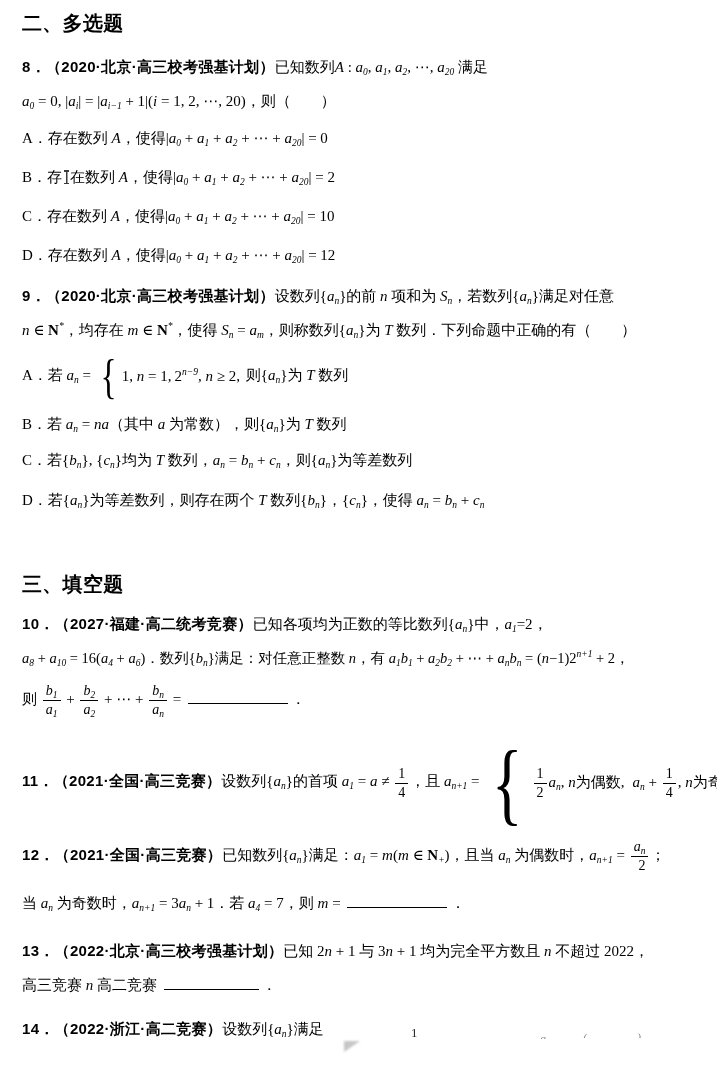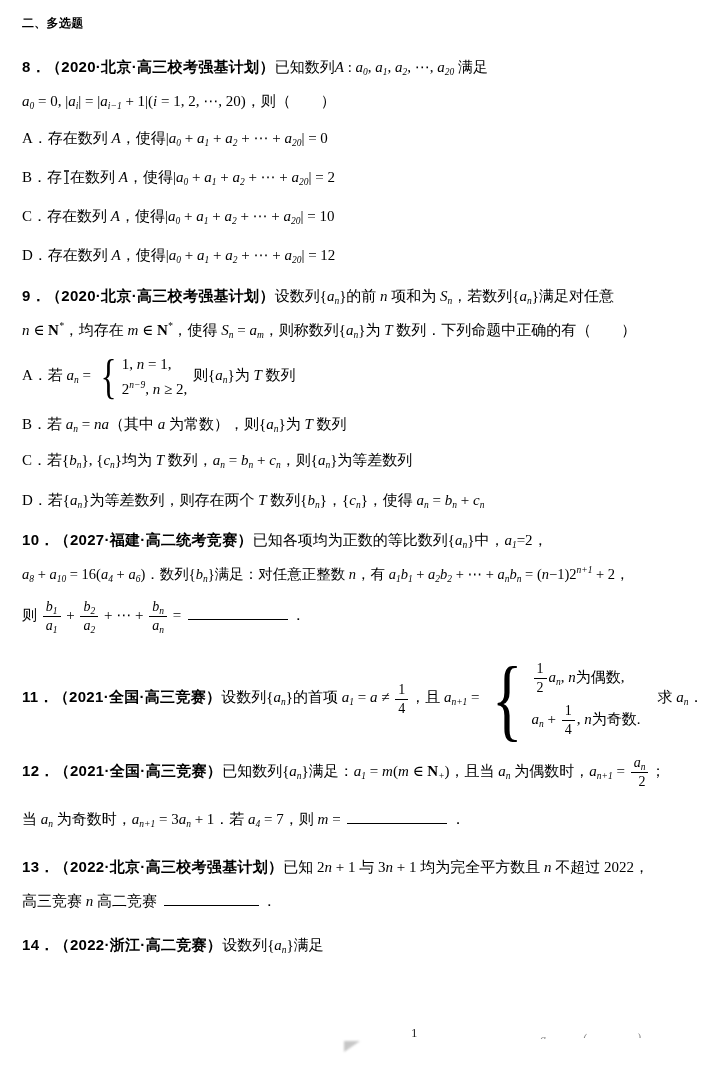--- a/index.html
+++ b/index.html
@@ -7,21 +7,21 @@
   body {
     background:#ffffff;
     color:#000000;
     font-family:"Liberation Serif","DejaVu Serif",serif;
     font-size:15px;
     position:relative;
     overflow:hidden;
   }
   #doc { position:relative; padding:12px 10px 0 22px; width:717px; }
   .line { margin-bottom:13px; line-height:26px; white-space:nowrap; }
-  .hd { font-size:12px; line-height:22px; }
+  .hd { font-size:20px; line-height:22px; }
   .mb0{margin-bottom:0} .mb6{margin-bottom:16px} .mb8{margin-bottom:8px}
   .mb10{margin-bottom:10px} .mb11{margin-bottom:11px} .mb12{margin-bottom:12px}
   .mb14{margin-bottom:14px} .mb15{margin-bottom:15px} .mb16{margin-bottom:16px}
   .mb18{margin-bottom:18px} .mb20{margin-bottom:20px} .mb22{margin-bottom:22px}
   .mt60{margin-top:60px}
   .tight{font-size:14.5px}
 
   .seg-text { font-family:"Liberation Serif","DejaVu Serif",serif; }
   .seg-bold { font-family:"Liberation Sans","DejaVu Sans",sans-serif; font-weight:bold; letter-spacing:.3px; }
   .seg-math { font-family:"Liberation Serif","DejaVu Serif",serif; font-style:italic; }
@@ -35,21 +35,21 @@
 
   .frac { display:inline-block; vertical-align:middle; text-align:right;
           line-height:1.12; margin:0 2px; font-size:14px; }
   .frac .fn { display:block; border-bottom:1px solid #000; padding:0 3px 1px; }
   .frac .fd { display:block; padding:1px 3px 0; }
 
   .cases { display:inline-flex; align-items:center; vertical-align:middle; margin:0 2px; }
   .cases .brace { font-family:"Liberation Serif","DejaVu Serif",serif; font-size:48px;
                   font-weight:400; line-height:1; transform:scaleX(.7); transform-origin:center; }
   .cases.big .brace { font-size:92px; }
-  .cases .rows { display:inline-flex; flex-direction:column; justify-content:center;
+  .cases .rows { display:inline-flex; flex-direction:row; justify-content:center;
                  gap:3px; padding-left:2px; text-align:left; }
   .cases .crow { line-height:1.45; white-space:nowrap; }
   .cases.big .rows { gap:8px; }
 
   .blank { display:inline-block; border-bottom:1px solid #000; height:4px;
            vertical-align:baseline; margin:0 3px; }
 
   .ibeam { display:inline-block; width:7px; height:14px; position:relative;
            vertical-align:-2px; margin-left:1px;
            background:linear-gradient(#3a3a3a,#3a3a3a) 3px 0/1.5px 100% no-repeat; }
@@ -85,20 +85,21 @@
     <div class="line mb10"><span class="seg-text">A．若 </span><span class="seg-math">a</span><sub class="sub">n</sub><span class="seg-rm"> = </span><span class="cases">
         <span class="brace">{</span>
         <span class="rows">
           <span class="crow"><span class="seg-rm">1, </span><span class="seg-math">n</span><span class="seg-rm"> = 1,</span></span>
           <span class="crow"><span class="seg-rm">2</span><sup class="sup">n−9</sup><span class="seg-rm">, </span><span class="seg-math">n</span><span class="seg-rm"> ≥ 2,</span></span>
         </span>
       </span><span class="seg-text"> 则</span><span class="seg-rm">{</span><span class="seg-math">a</span><sub class="sub">n</sub><span class="seg-rm">}</span><span class="seg-text">为 </span><span class="seg-math">T</span><span class="seg-text"> 数列</span></div>
     <div class="line mb10"><span class="seg-text">B．若 </span><span class="seg-math">a</span><sub class="sub">n</sub><span class="seg-rm"> = </span><span class="seg-math">na</span><span class="seg-text">（其中 </span><span class="seg-math">a</span><span class="seg-text"> 为常数），则</span><span class="seg-rm">{</span><span class="seg-math">a</span><sub class="sub">n</sub><span class="seg-rm">}</span><span class="seg-text">为 </span><span class="seg-math">T</span><span class="seg-text"> 数列</span></div>
     <div class="line mb14"><span class="seg-text">C．若</span><span class="seg-rm">{</span><span class="seg-math">b</span><sub class="sub">n</sub><span class="seg-rm">}, {</span><span class="seg-math">c</span><sub class="sub">n</sub><span class="seg-rm">}</span><span class="seg-text">均为 </span><span class="seg-math">T</span><span class="seg-text"> 数列，</span><span class="seg-math">a</span><sub class="sub">n</sub><span class="seg-rm"> = </span><span class="seg-math">b</span><sub class="sub">n</sub><span class="seg-rm"> + </span><span class="seg-math">c</span><sub class="sub">n</sub><span class="seg-text">，则</span><span class="seg-rm">{</span><span class="seg-math">a</span><sub class="sub">n</sub><span class="seg-rm">}</span><span class="seg-text">为等差数列</span></div>
     <div class="line mb14"><span class="seg-text">D．若</span><span class="seg-rm">{</span><span class="seg-math">a</span><sub class="sub">n</sub><span class="seg-rm">}</span><span class="seg-text">为等差数列，则存在两个 </span><span class="seg-math">T</span><span class="seg-text"> 数列</span><span class="seg-rm">{</span><span class="seg-math">b</span><sub class="sub">n</sub><span class="seg-rm">}</span><span class="seg-text">，</span><span class="seg-rm">{</span><span class="seg-math">c</span><sub class="sub">n</sub><span class="seg-rm">}</span><span class="seg-text">，使得 </span><span class="seg-math">a</span><sub class="sub">n</sub><span class="seg-rm"> = </span><span class="seg-math">b</span><sub class="sub">n</sub><span class="seg-rm"> + </span><span class="seg-math">c</span><sub class="sub">n</sub></div>
+    <div class="line hd mt60 mb16"><span class="seg-bold">三、填空题</span></div>
     <div class="line mb8"><span class="seg-bold">10．（2027·福建·高二统考竞赛）</span><span class="seg-text">已知各项均为正数的等比数列</span><span class="seg-rm">{</span><span class="seg-math">a</span><sub class="sub">n</sub><span class="seg-rm">}</span><span class="seg-text">中，</span><span class="seg-math">a</span><sub class="sub">1</sub><span class="seg-rm">=2</span><span class="seg-text">，</span></div>
     <div class="line mb12 tight"><span class="seg-math">a</span><sub class="sub">8</sub><span class="seg-rm"> + </span><span class="seg-math">a</span><sub class="sub">10</sub><span class="seg-rm"> = 16(</span><span class="seg-math">a</span><sub class="sub">4</sub><span class="seg-rm"> + </span><span class="seg-math">a</span><sub class="sub">6</sub><span class="seg-rm">)</span><span class="seg-text">．数列</span><span class="seg-rm">{</span><span class="seg-math">b</span><sub class="sub">n</sub><span class="seg-rm">}</span><span class="seg-text">满足：对任意正整数 </span><span class="seg-math">n</span><span class="seg-text">，有 </span><span class="seg-math">a</span><sub class="sub">1</sub><span class="seg-math">b</span><sub class="sub">1</sub><span class="seg-rm"> + </span><span class="seg-math">a</span><sub class="sub">2</sub><span class="seg-math">b</span><sub class="sub">2</sub><span class="seg-rm"> + ⋯ + </span><span class="seg-math">a</span><sub class="sub">n</sub><span class="seg-math">b</span><sub class="sub">n</sub><span class="seg-rm"> = (</span><span class="seg-math">n</span><span class="seg-rm">−1)2</span><sup class="sup">n+1</sup><span class="seg-rm"> + 2</span><span class="seg-text">，</span></div>
     <div class="line mb20"><span class="seg-text">则 </span><span class="frac"><span class="fn"><span class="seg-math">b</span><sub class="sub">1</sub></span><span class="fd"><span class="seg-math">a</span><sub class="sub">1</sub></span></span><span class="seg-rm"> + </span><span class="frac"><span class="fn"><span class="seg-math">b</span><sub class="sub">2</sub></span><span class="fd"><span class="seg-math">a</span><sub class="sub">2</sub></span></span><span class="seg-rm"> + ⋯ + </span><span class="frac"><span class="fn"><span class="seg-math">b</span><sub class="sub">n</sub></span><span class="fd"><span class="seg-math">a</span><sub class="sub">n</sub></span></span><span class="seg-rm"> = </span><span class="blank" style="width: 100px;"></span><span class="seg-rm">．</span></div>
     <div class="line mb10"><span class="seg-bold">11．（2021·全国·高三竞赛）</span><span class="seg-text">设数列</span><span class="seg-rm">{</span><span class="seg-math">a</span><sub class="sub">n</sub><span class="seg-rm">}</span><span class="seg-text">的首项 </span><span class="seg-math">a</span><sub class="sub">1</sub><span class="seg-rm"> = </span><span class="seg-math">a</span><span class="seg-rm"> ≠ </span><span class="frac"><span class="fn"><span class="seg-rm">1</span></span><span class="fd"><span class="seg-rm">4</span></span></span><span class="seg-text">，且 </span><span class="seg-math">a</span><sub class="sub">n+1</sub><span class="seg-rm"> = </span><span class="cases big">
         <span class="brace">{</span>
         <span class="rows">
           <span class="crow"><span class="frac"><span class="fn"><span class="seg-rm">1</span></span><span class="fd"><span class="seg-rm">2</span></span></span><span class="seg-math">a</span><sub class="sub">n</sub><span class="seg-rm">, </span><span class="seg-math">n</span><span class="seg-text">为偶数,</span></span>
           <span class="crow"><span class="seg-math">a</span><sub class="sub">n</sub><span class="seg-rm"> + </span><span class="frac"><span class="fn"><span class="seg-rm">1</span></span><span class="fd"><span class="seg-rm">4</span></span></span><span class="seg-rm">, </span><span class="seg-math">n</span><span class="seg-text">为奇数.</span></span>
         </span>
       </span><span class="seg-text">　求 </span><span class="seg-math">a</span><sub class="sub">n</sub><span class="seg-rm">．</span></div>

